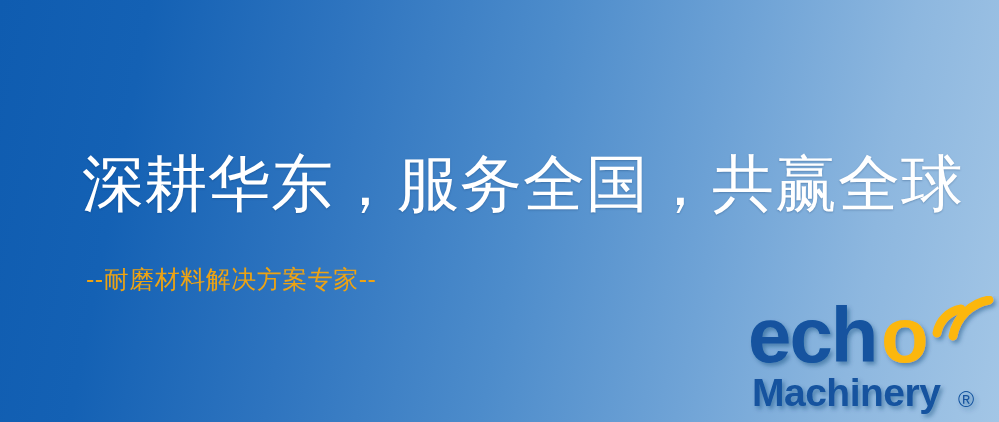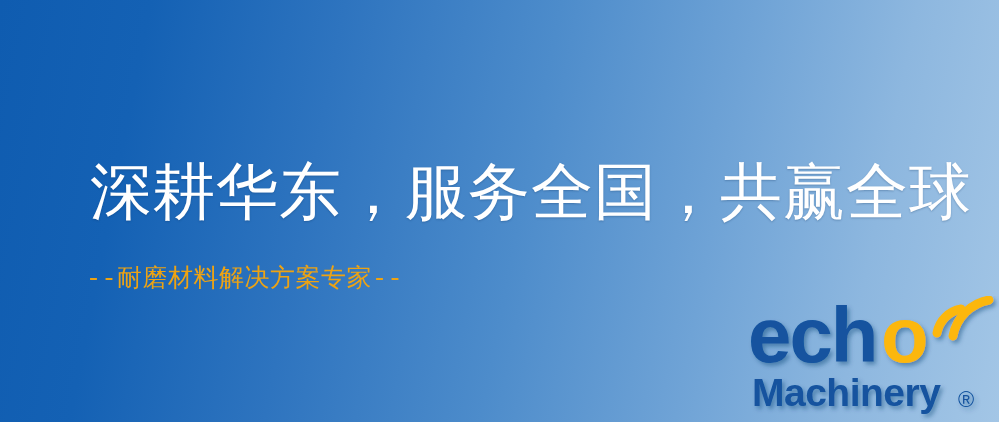--- a/index.html
+++ b/index.html
@@ -23,38 +23,38 @@
         #6fa3d6 70%,
         #8db7df 85%,
         #a3c6e6 100%);
   }
 
   
   #headline {
     position: absolute;
     left: 82px;
     top: 152px;
-    margin: 8px;
+    margin: 0;
     font-family: "Liberation Serif", "DejaVu Serif", serif;
     font-size: 62px;
     line-height: 1.05;
     font-weight: 400;
     color: #ffffff;
     letter-spacing: 1px;
     white-space: nowrap;
     text-shadow: 0 1px 2px rgba(10, 45, 90, 0.28);
   }
 
   
   #subtitle {
     position: absolute;
     left: 86px;
     top: 266px;
     margin: 0;
-    font-family: Liberation Mono, monospace;
+    font-family: Liberation Sans, sans-serif;
     font-size: 25px;
     line-height: 1.1;
     font-weight: 400;
     color: #eda313;
     letter-spacing: 0.5px;
     white-space: nowrap;
   }
 
   
   #logo {

